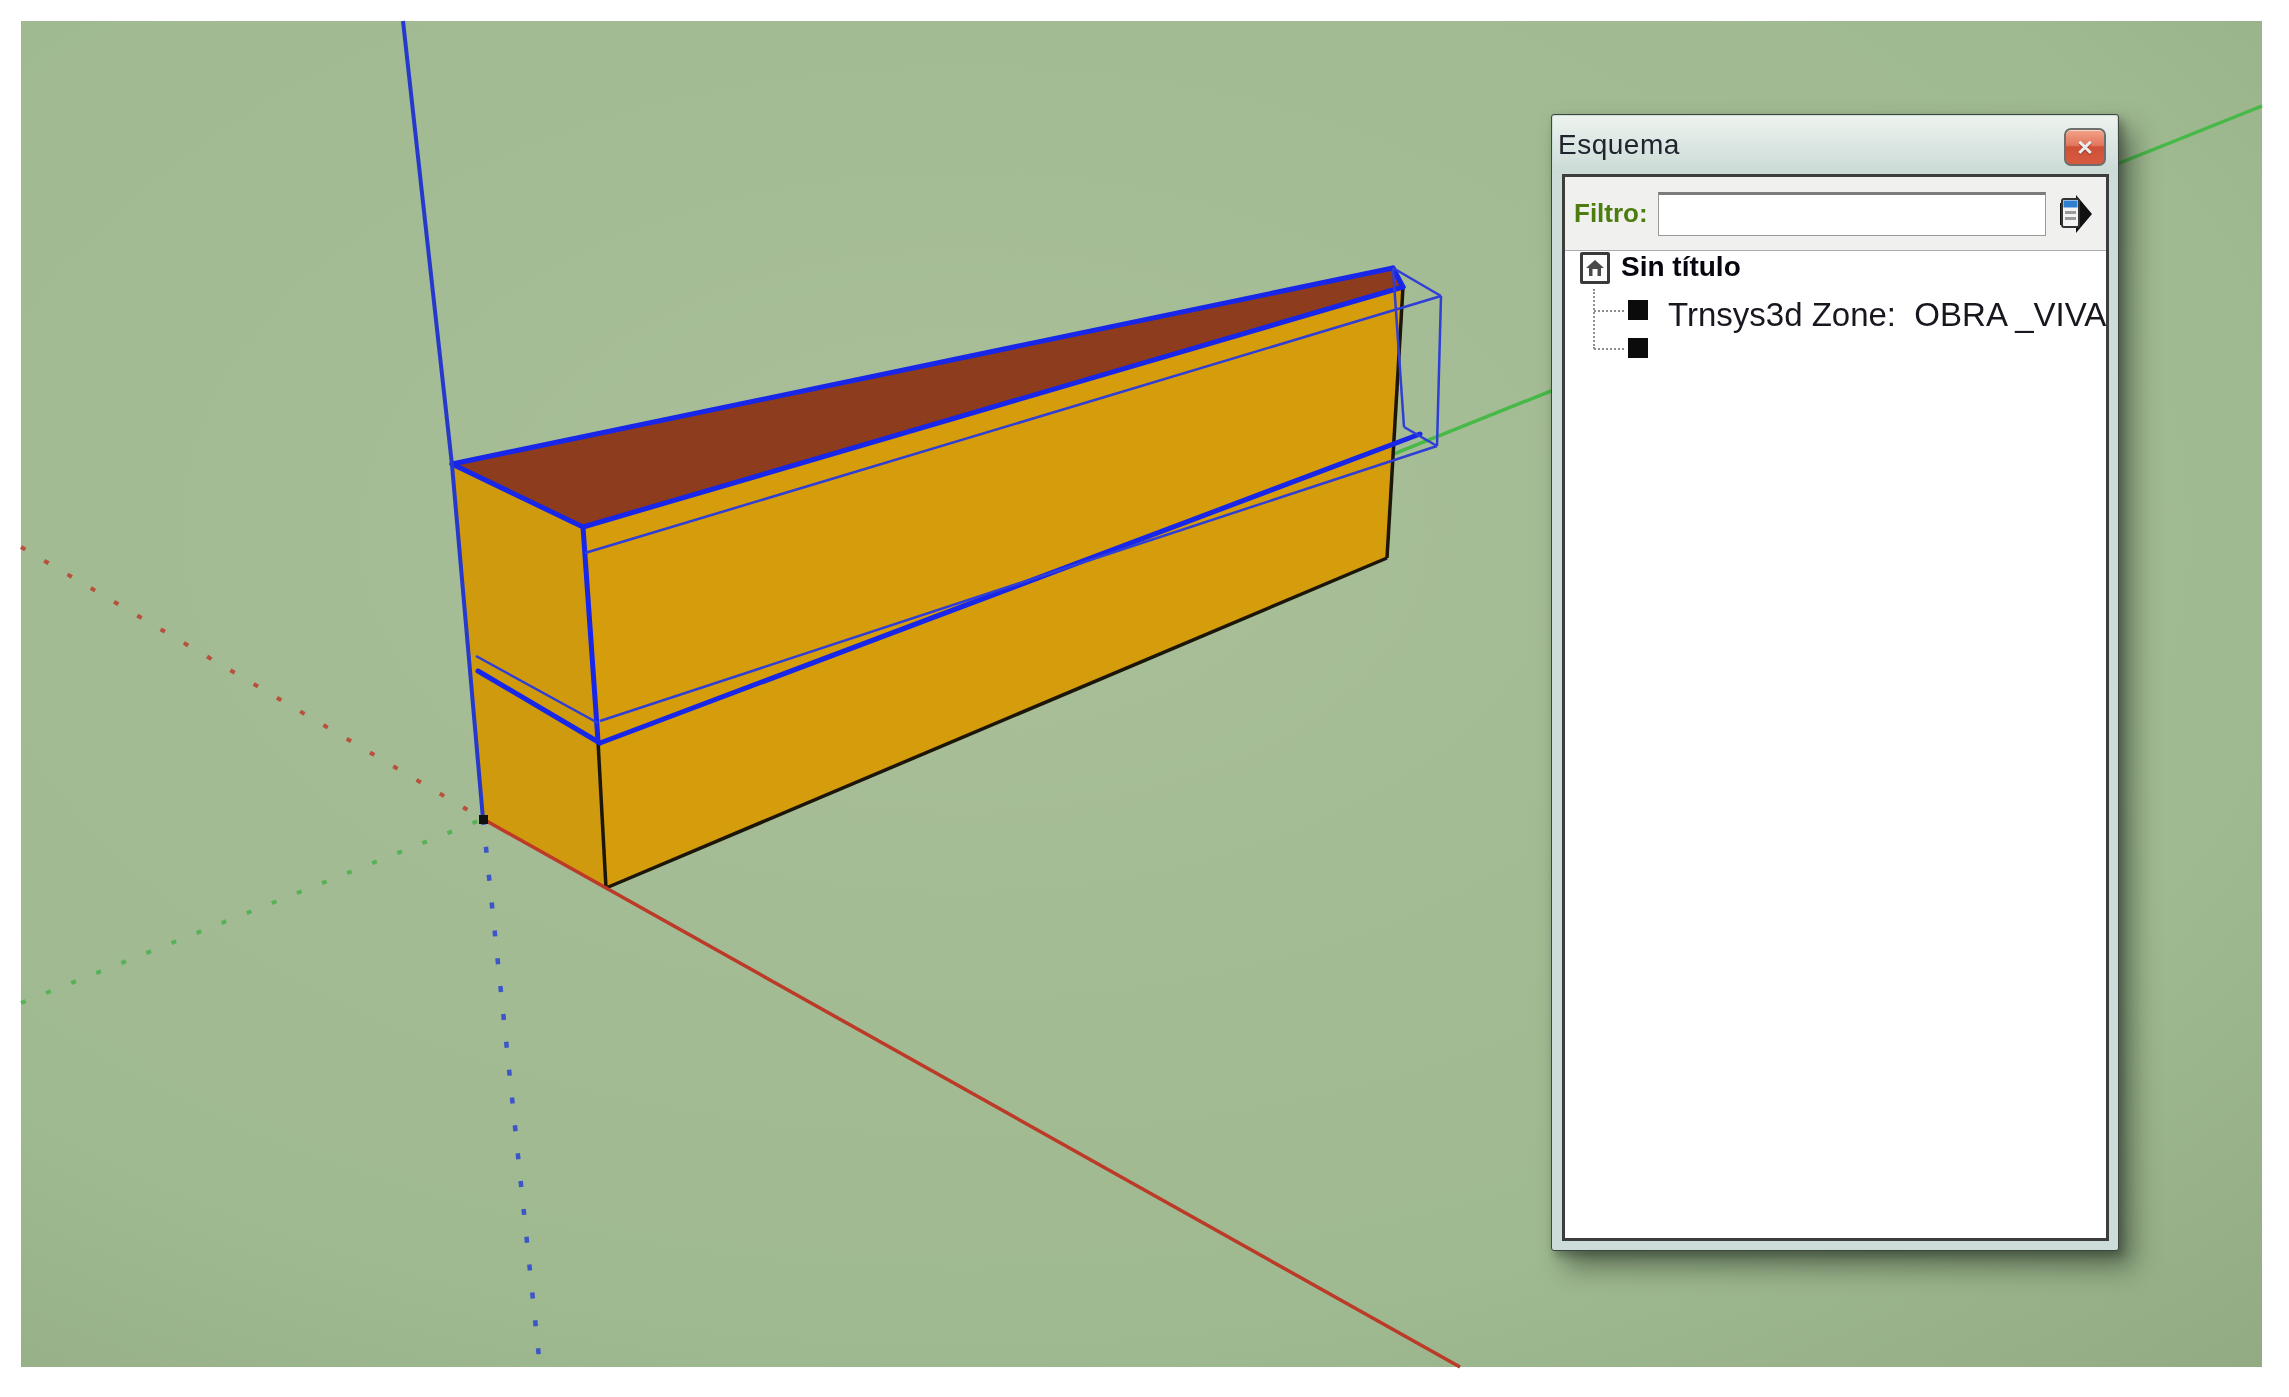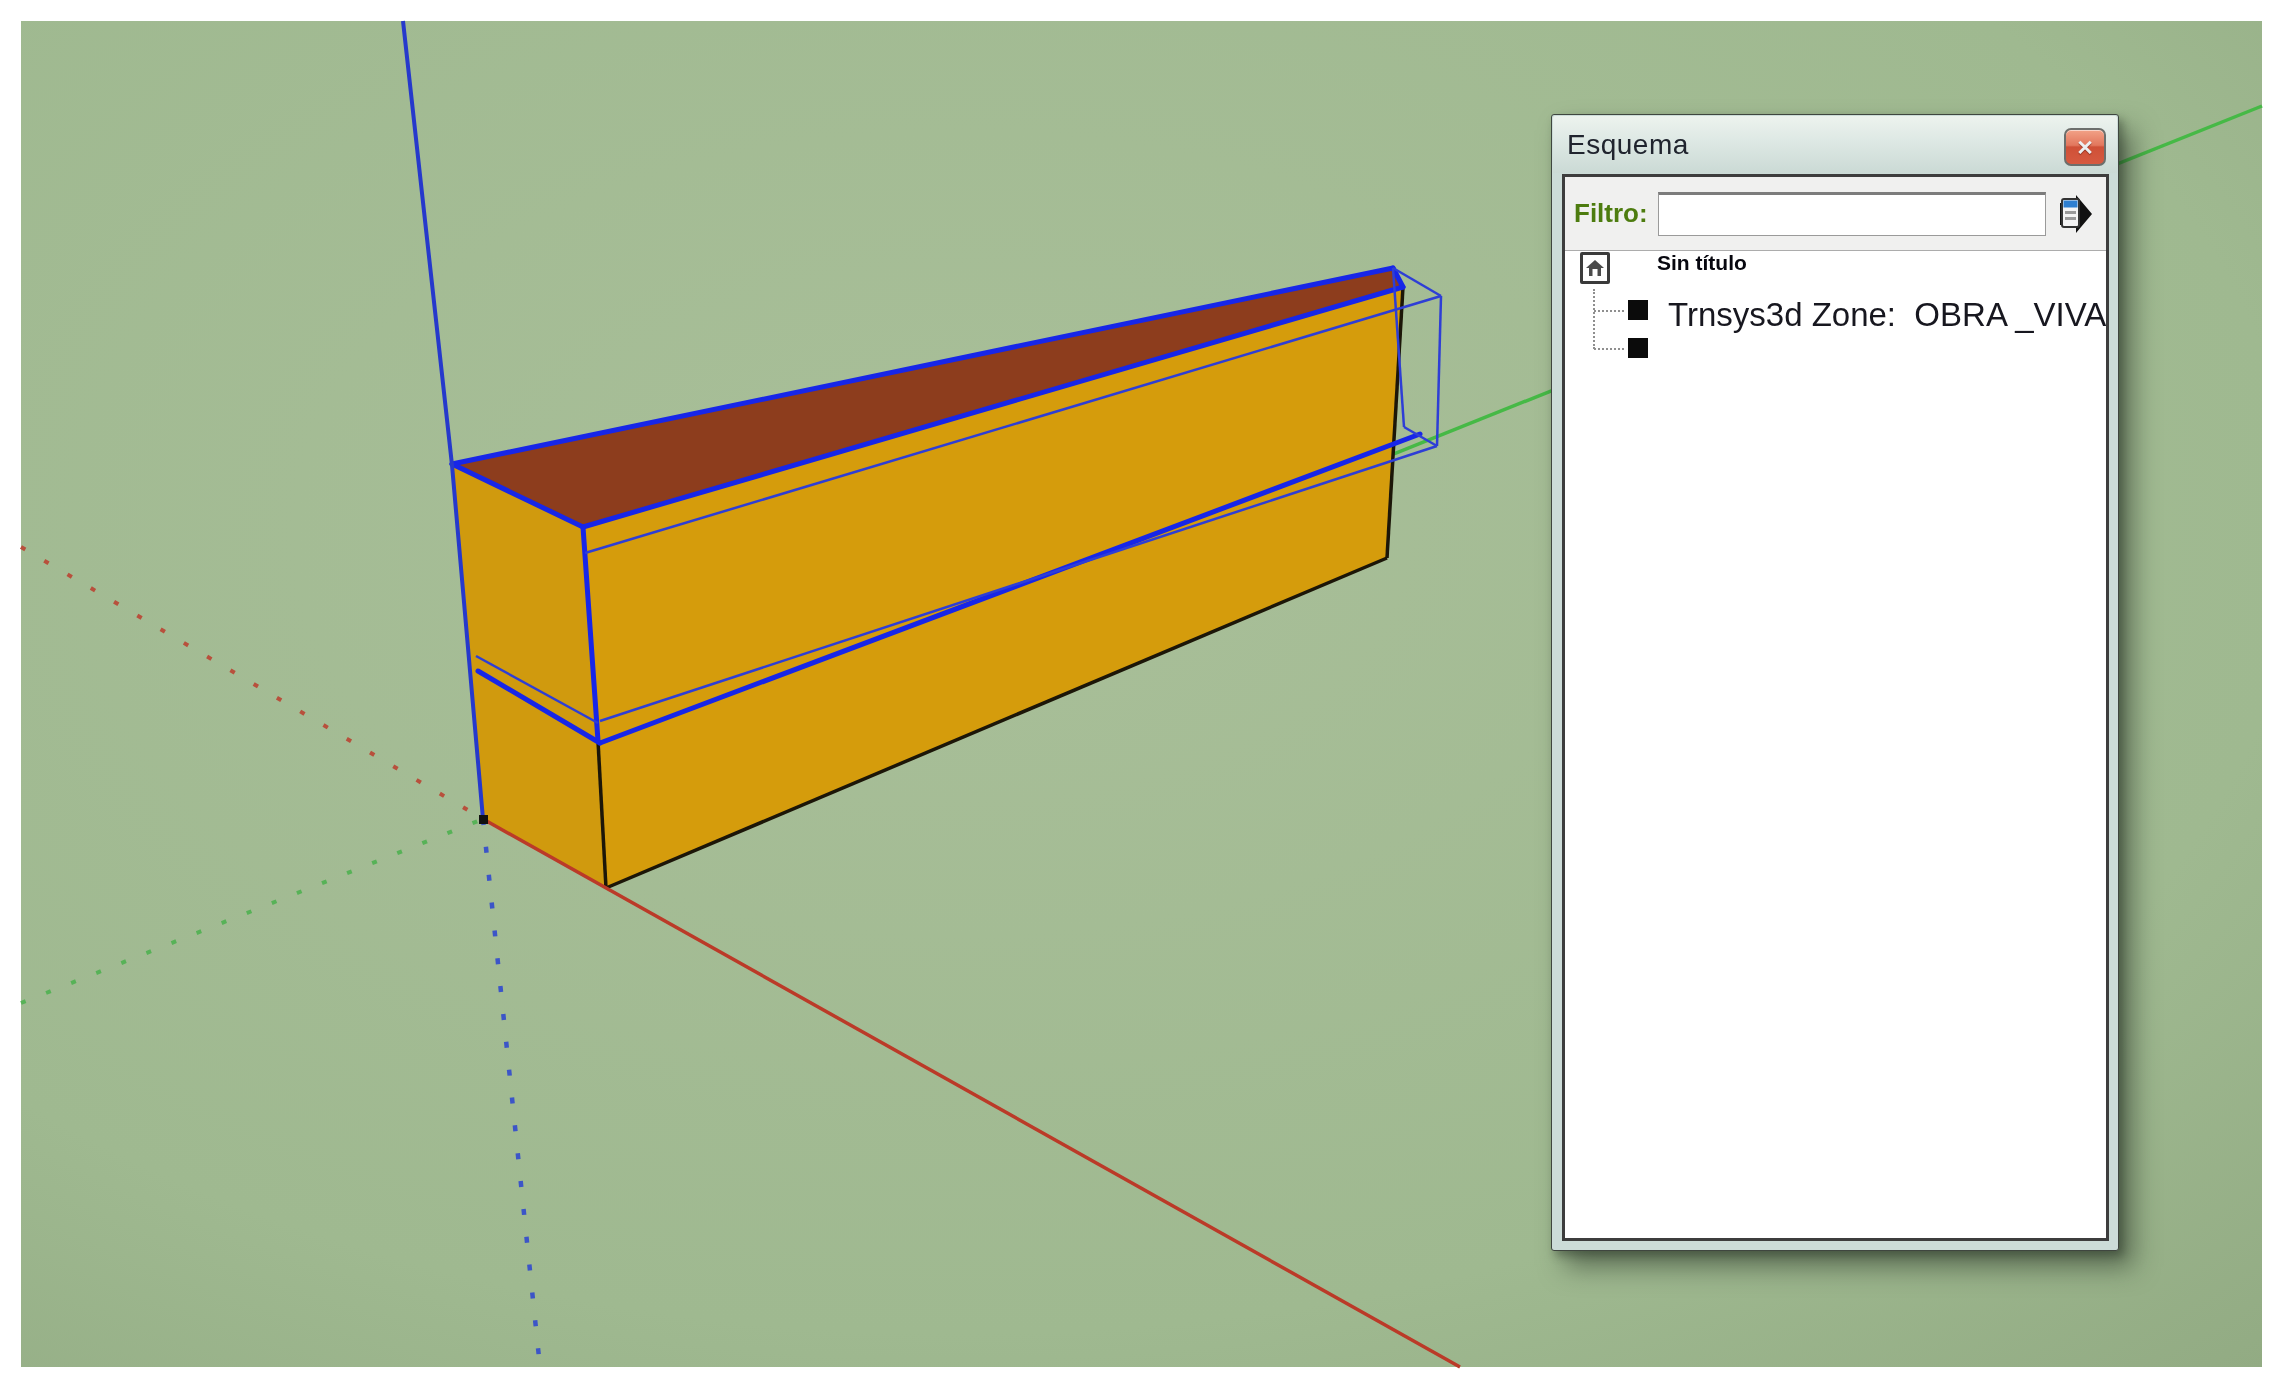--- a/index.html
+++ b/index.html
@@ -20,21 +20,21 @@
     border-radius:3px;
     box-shadow: 14px 16px 26px rgba(30,40,30,0.50), 4px 5px 8px rgba(30,40,30,0.35);
   }
   .titlebar {
     position:absolute; left:1px; top:1px; right:1px; height:57px;
     background:linear-gradient(#edf3ee 0%, #dde8e4 45%, #cbdad5 100%);
     border-radius:2px 2px 0 0;
     display:flex; align-items:center;
   }
   .titlebar-label {
-    margin-left:14px; font-size:28px; color:#20242e; letter-spacing:0.5px;
+    margin-left:5px; font-size:28px; color:#20242e; letter-spacing:0.5px;
   }
   .close-btn {
     position:absolute; right:11px; top:12px; width:42px; height:38px;
     border:2px solid #6c6f6c; border-radius:7px;
     background:linear-gradient(#f2a287 0%, #e2775d 45%, #cf5037 50%, #d65a40 100%);
     box-shadow: inset 0 1px 0 rgba(255,255,255,.55);
     display:flex; align-items:center; justify-content:center;
     cursor:default;
   }
   .close-glyph {
@@ -62,21 +62,21 @@
   }
   
   .tree { position:relative; width:100%; height:calc(100% - 75px); background:#fff; }
   .house-box {
     position:absolute; left:15px; top:1px; width:30px; height:32px;
     border:3px solid #3a3a3a; border-radius:2px; background:#fdfdfd;
     display:flex; align-items:center; justify-content:center;
   }
   .tree-root-label {
     position:absolute; left:56px; top:0px;
-    font-size:21px; font-weight:bold; color:#07070f; white-space:pre;margin-left:36px;
+    font-size:28px; font-weight:bold; color:#07070f; white-space:pre;
   }
   .connector-v {
     position:absolute; left:28px; top:38px; width:0px; height:60px;
     border-left:2px dotted #8f8f8f;
   }
   .connector-h { position:absolute; width:30px; height:0; border-top:2px dotted #8f8f8f; }
   .connector-h.c1 { left:29px; top:59px; }
   .connector-h.c2 { left:29px; top:97px; }
   .bullet {
     position:absolute; width:20px; height:20px; background:#0b0b0b;

